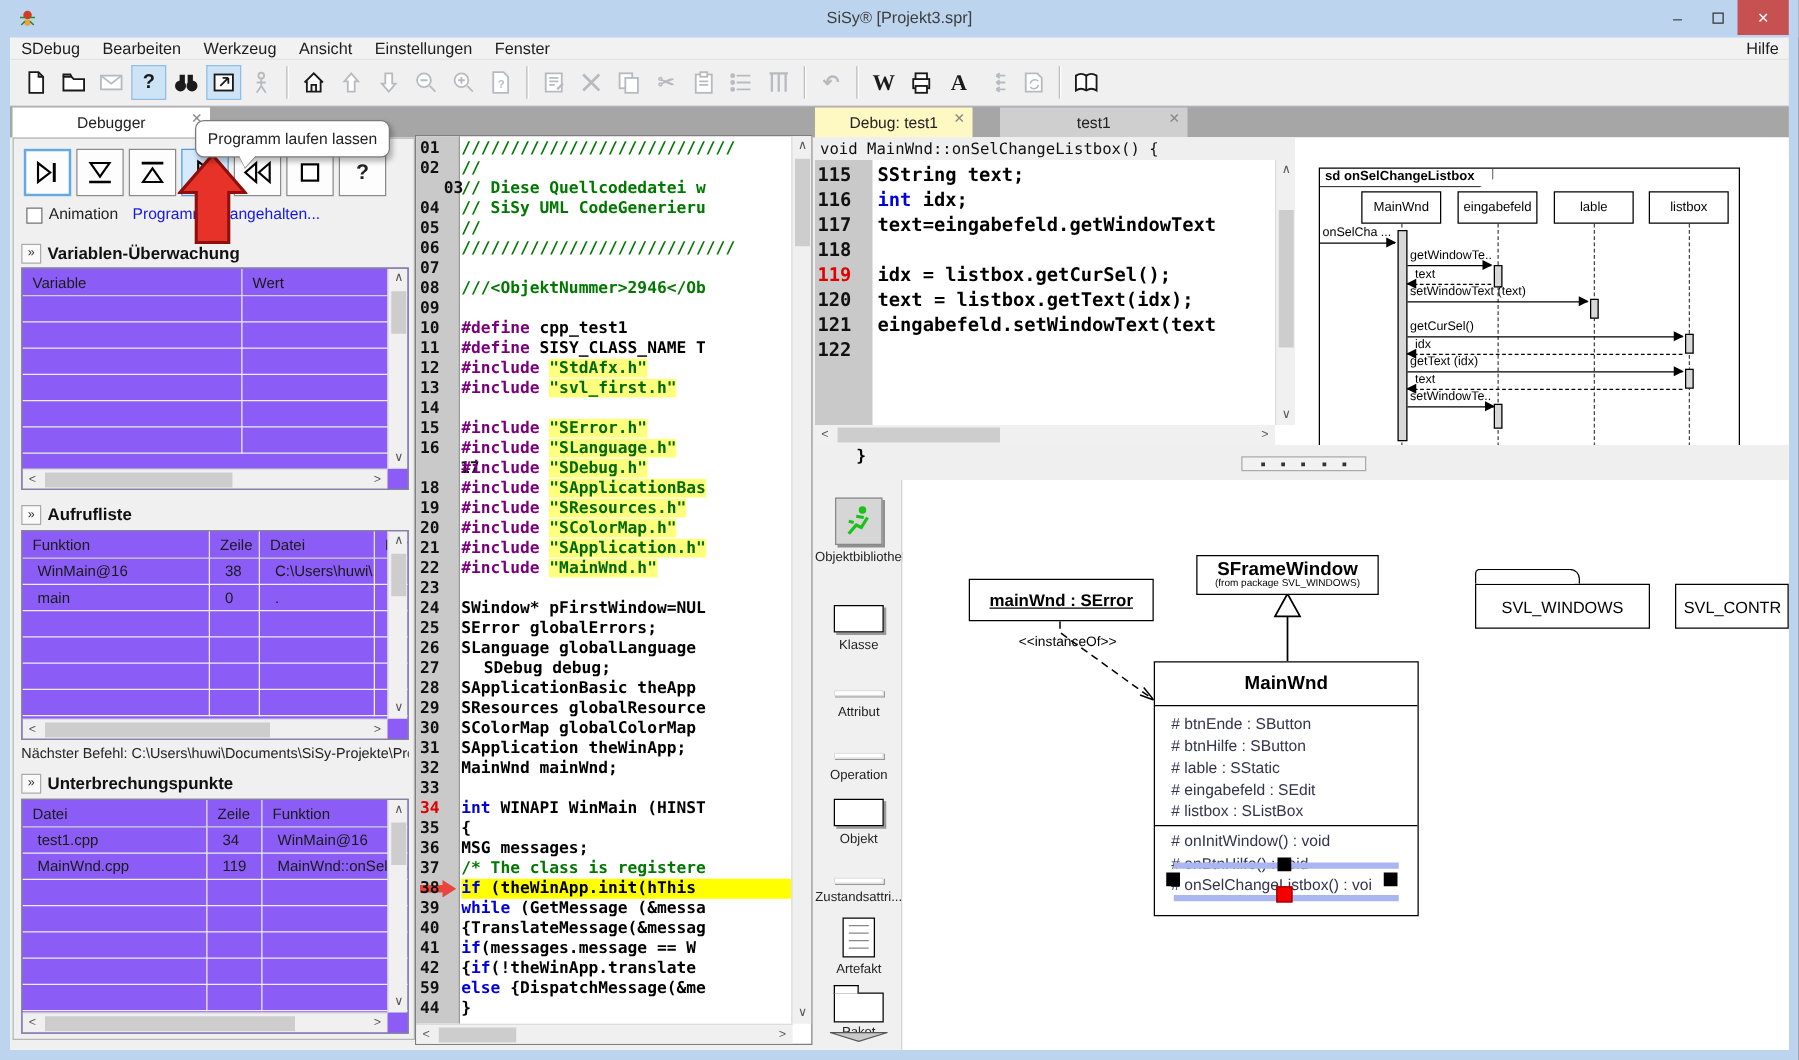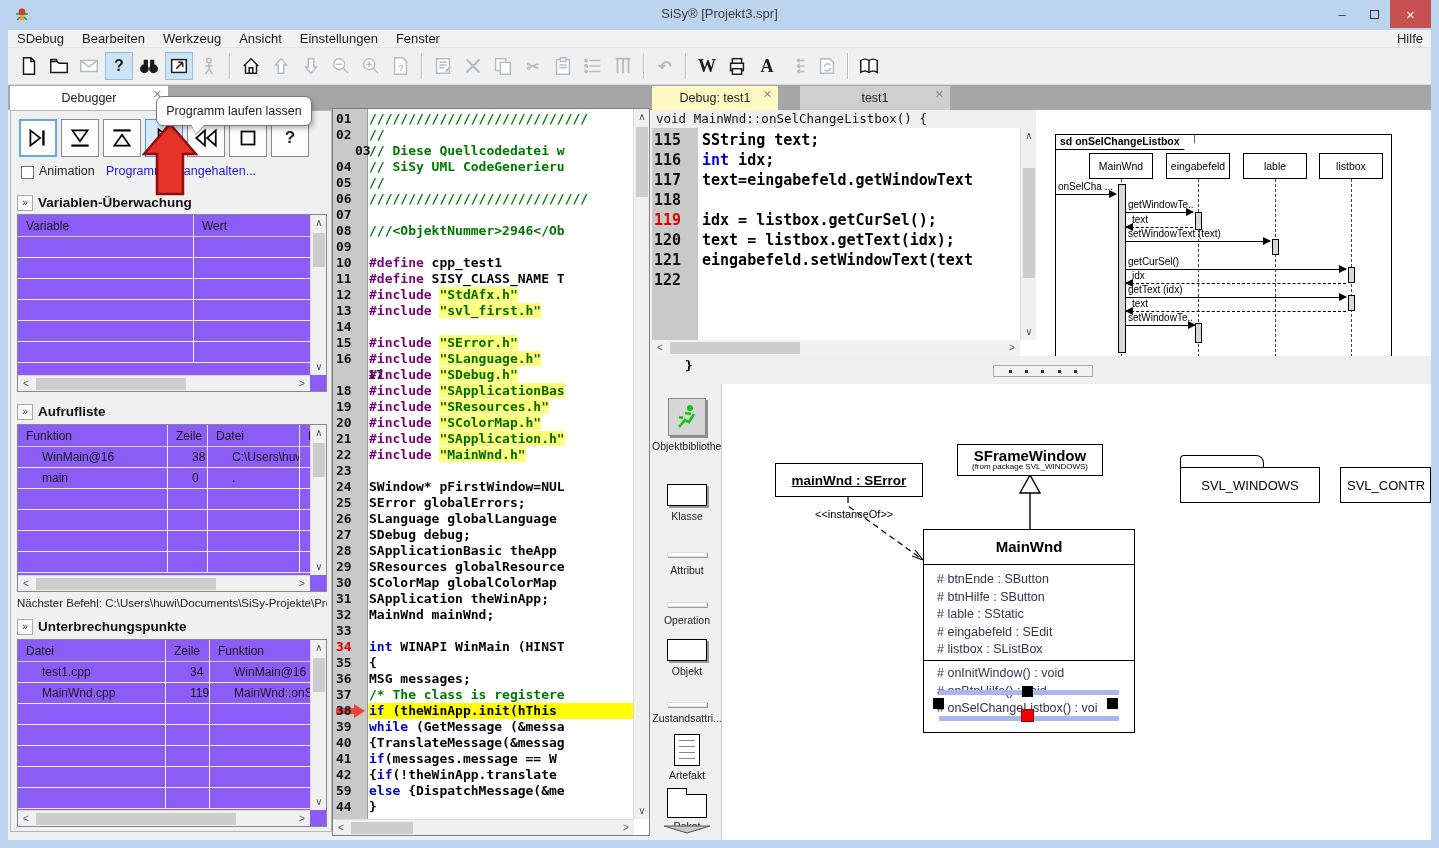--- a/index.html
+++ b/index.html
@@ -52,21 +52,21 @@
   .chk{position:absolute;left:10px;top:55px;width:13px;height:13px;background:#fff;border:1px solid #707070;}
   .chk-label{position:absolute;left:28px;top:53px;font-size:12.5px;color:#222;}
   .dbg-status{position:absolute;left:95px;top:53px;font-size:12.5px;color:#1717e6;}
   .sec-chip{position:absolute;left:6px;width:16px;height:16px;background:#fafafa;border:1px solid #aaa;font-size:10px;text-align:center;line-height:14px;color:#333;}
   .sec-title{position:absolute;left:27px;font-size:13.5px;font-weight:bold;color:#111;}
 
   .lv{position:absolute;background:#8b5cf6;border:1px solid #828790;font-size:12px;color:#1a1a1a;overflow:hidden;}
   .lv-head{position:absolute;top:0;left:0;right:0;height:22px;border-bottom:1px solid #d0d0d0;}
   .lv-hcell{position:absolute;top:0;height:22px;line-height:22px;padding-left:8px;border-right:1px solid #e4e4e4;overflow:hidden;white-space:nowrap;}
   .lv-row{position:absolute;left:0;right:0;height:21px;border-bottom:1px solid #ededed;}
-  .lv-cell{position:absolute;top:0;height:21px;line-height:21px;padding-left:24px;border-right:1px solid #f0f0f0;overflow:hidden;white-space:nowrap;}
+  .lv-cell{position:absolute;top:0;height:21px;line-height:21px;padding-left:12px;border-right:1px solid #f0f0f0;overflow:hidden;white-space:nowrap;}
 
   .sb-h{position:absolute;height:16px;background:#f0f0f0;border-top:1px solid #dcdcdc;}
   .sb-v{position:absolute;width:16px;background:#f0f0f0;border-left:1px solid #dcdcdc;}
   .sb-btn{position:absolute;width:16px;height:16px;color:#555;font-size:10px;text-align:center;line-height:16px;}
   .sb-thumb{position:absolute;background:#cdcdcd;}
 
   .next-cmd{position:absolute;left:6px;font-size:11.5px;color:#222;white-space:nowrap;overflow:hidden;width:310px;}
 
   
   .tooltip{position:absolute;left:156px;top:96px;width:156px;height:30px;background:#fff;border:1px solid #7a7a7a;border-radius:7px;box-shadow:2px 3px 4px rgba(0,0,0,.25);display:flex;align-items:center;justify-content:center;font-size:12.5px;color:#222;z-index:60;}
@@ -620,21 +620,21 @@
           <div class="cl" style="top: 258px;"><span class="sp">#include</span><span class="st"> </span><span class="ssy">"SDebug.h"</span></div>
           <div class="cl" style="top: 274px;"><span class="sp">#include</span><span class="st"> </span><span class="ssy">"SApplicationBas</span></div>
           <div class="cl" style="top: 290px;"><span class="sp">#include</span><span class="st"> </span><span class="ssy">"SResources.h"</span></div>
           <div class="cl" style="top: 306px;"><span class="sp">#include</span><span class="st"> </span><span class="ssy">"SColorMap.h"</span></div>
           <div class="cl" style="top: 322px;"><span class="sp">#include</span><span class="st"> </span><span class="ssy">"SApplication.h"</span></div>
           <div class="cl" style="top: 338px;"><span class="sp">#include</span><span class="st"> </span><span class="ssy">"MainWnd.h"</span></div>
           <div class="cl" style="top: 354px;"></div>
           <div class="cl" style="top: 370px;"><span class="st">SWindow* pFirstWindow=NUL</span></div>
           <div class="cl" style="top: 386px;"><span class="st">SError globalErrors;</span></div>
           <div class="cl" style="top: 402px;"><span class="st">SLanguage globalLanguage</span></div>
-          <div class="cl" style="top: 418px;"><span class="st">SDebug debug;</span></div>
+          <div class="cl" style="top: 418px; padding-left: 18px;"><span class="st">SDebug debug;</span></div>
           <div class="cl" style="top: 434px;"><span class="st">SApplicationBasic theApp</span></div>
           <div class="cl" style="top: 450px;"><span class="st">SResources globalResource</span></div>
           <div class="cl" style="top: 466px;"><span class="st">SColorMap globalColorMap</span></div>
           <div class="cl" style="top: 482px;"><span class="st">SApplication theWinApp;</span></div>
           <div class="cl" style="top: 498px;"><span class="st">MainWnd mainWnd;</span></div>
           <div class="cl" style="top: 514px;"></div>
           <div class="cl" style="top: 530px;"><span class="sk">int</span><span class="st"> WINAPI WinMain (HINST</span></div>
           <div class="cl" style="top: 546px;"><span class="st">{</span></div>
           <div class="cl" style="top: 562px;"><span class="st">MSG messages;</span></div>
           <div class="cl" style="top: 578px;"><span class="sc">/* The class is registere</span></div>

